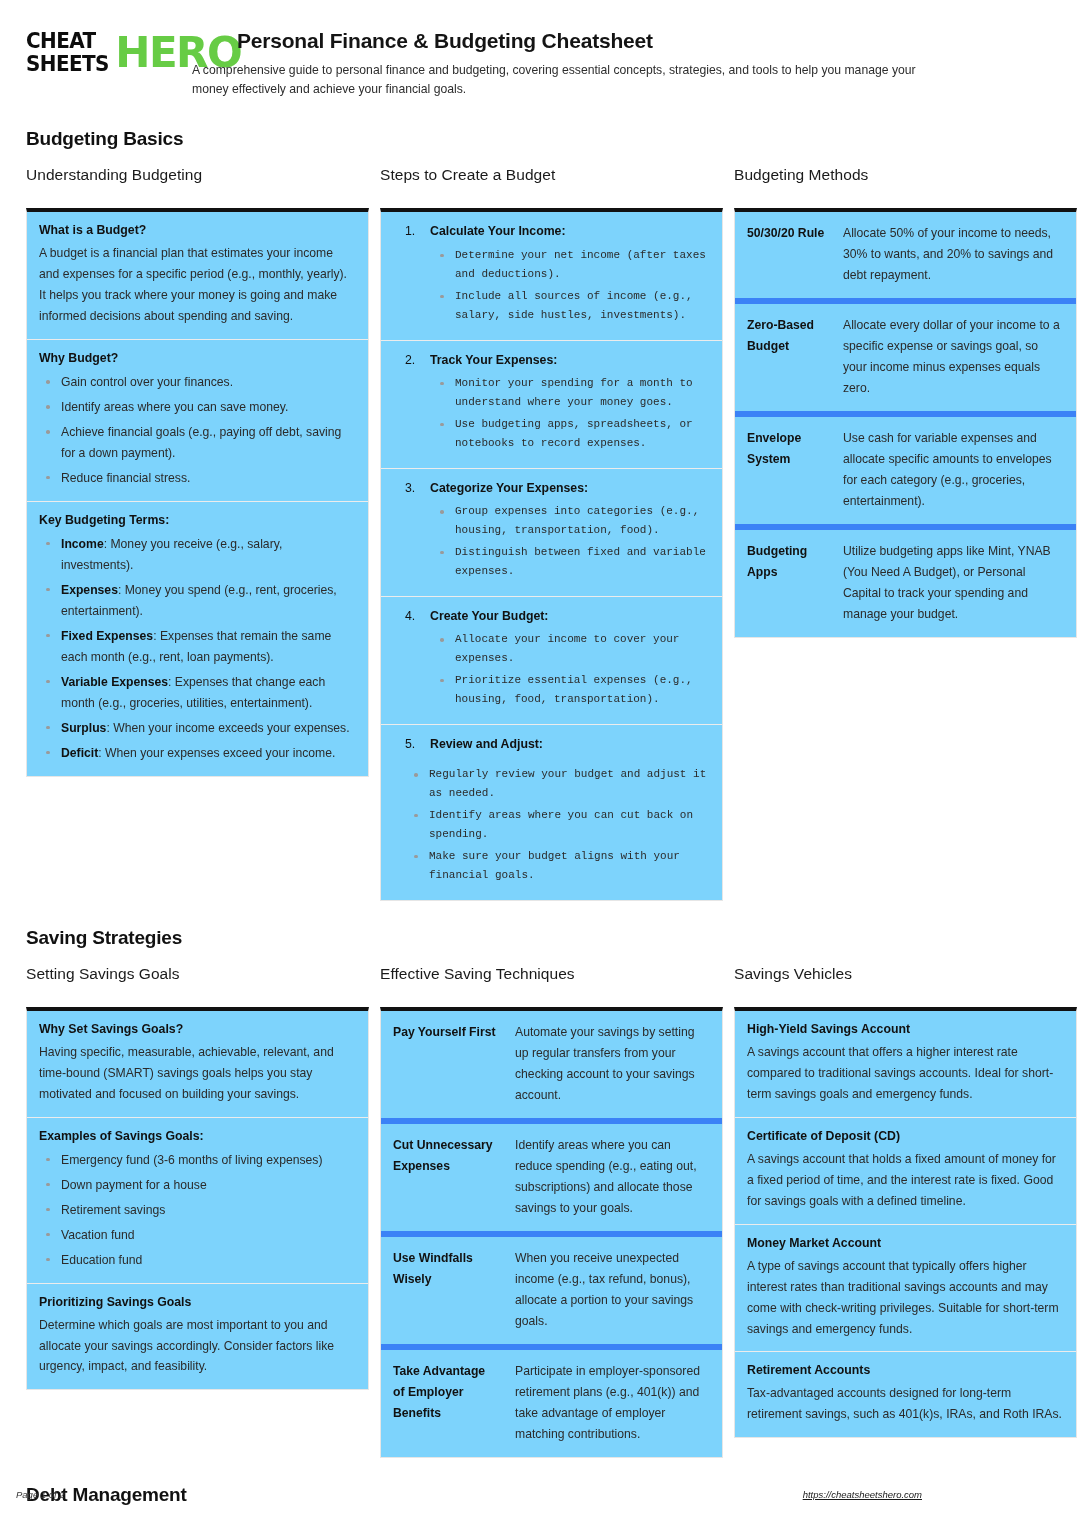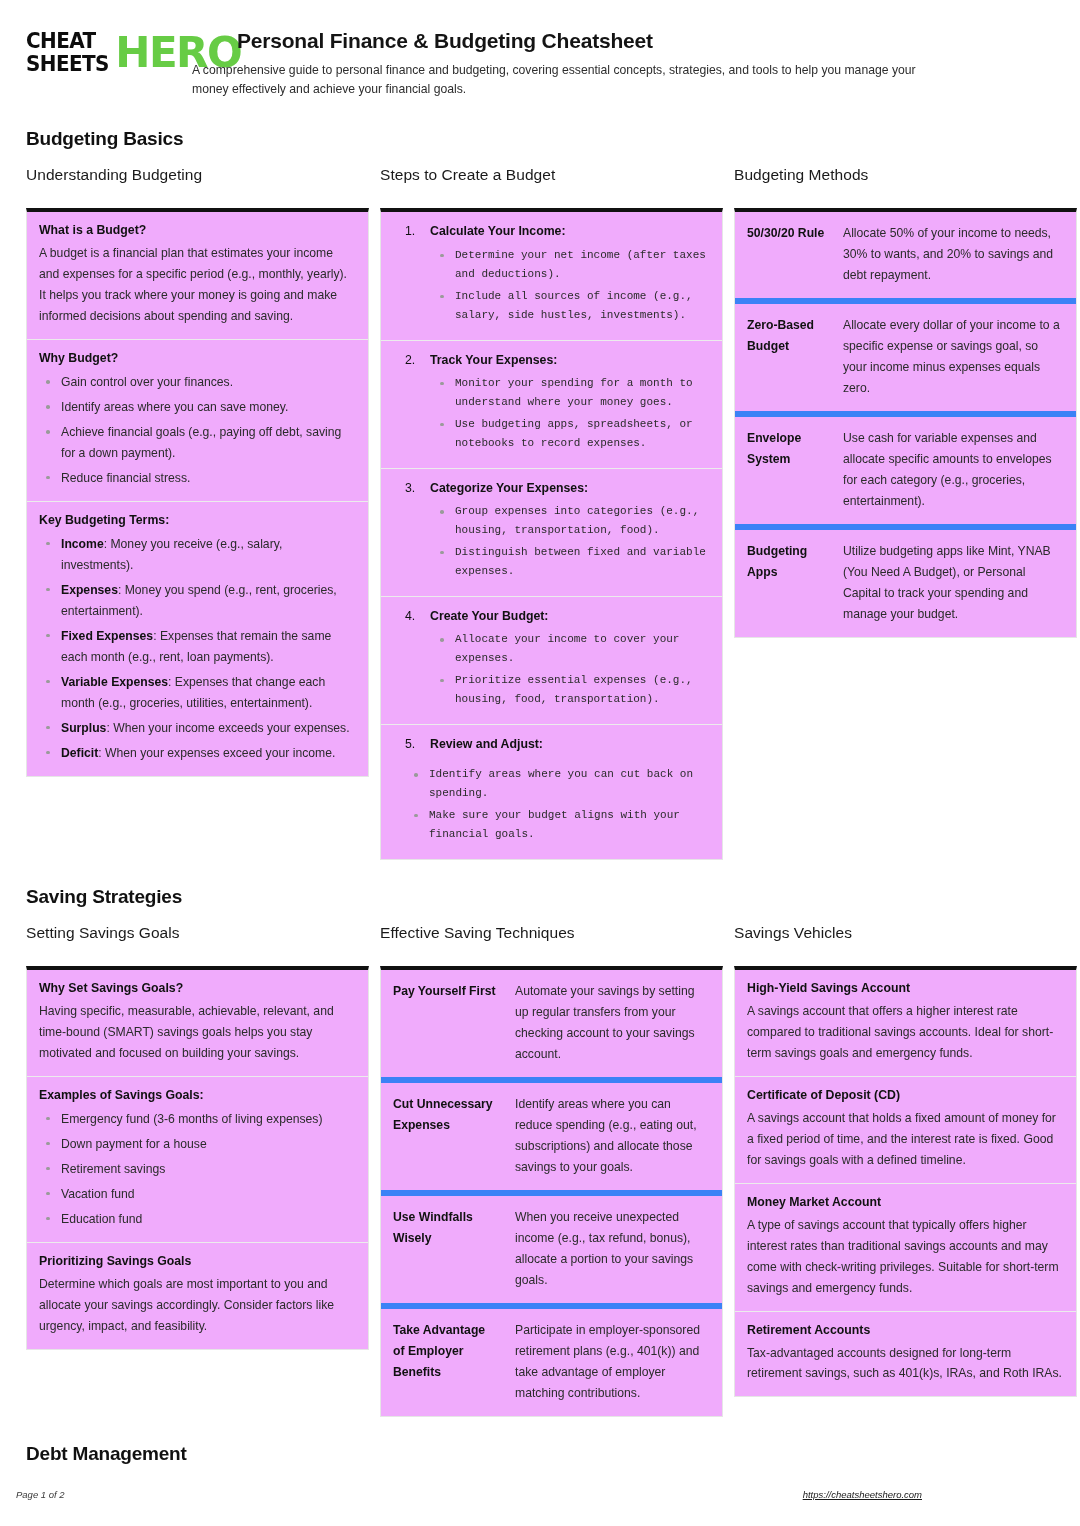--- a/index.html
+++ b/index.html
@@ -99,21 +99,21 @@
     color: #1a1a1a;
     line-height: 1.2;
     margin-bottom: 11px;
     letter-spacing: 0.05px;
   }
 
   
   .card {
     border: 1px solid #e6e6e6;
     border-top: 4px solid #111111;
-    background: #f0abfc;
+    background: #7dd3fc;
     margin-top: 24px;
   }
   .block {
     padding: 10px 12px 12px 12px;
     border-bottom: 1px solid #ececec;
   }
   .block:last-child { border-bottom: none; }
 
   .block h4 {
     font-size: 12.3px;
@@ -329,20 +329,21 @@
             <li>Prioritize essential expenses (e.g., housing, food, transportation).</li>
           </ul>
         </div>
 
         <div class="block">
           <div class="step-head">
             <span class="step-num">5.</span>
             <span>Review and Adjust:</span>
           </div>
           <ul class="sub-bullets flush" style="margin-top:12px;">
+            <li>Regularly review your budget and adjust it as needed.</li>
             <li>Identify areas where you can cut back on spending.</li>
             <li>Make sure your budget aligns with your financial goals.</li>
           </ul>
         </div>
 
       </div>
     </div>
 
     <div class="col">
       <div class="col-title">Budgeting Methods</div>

